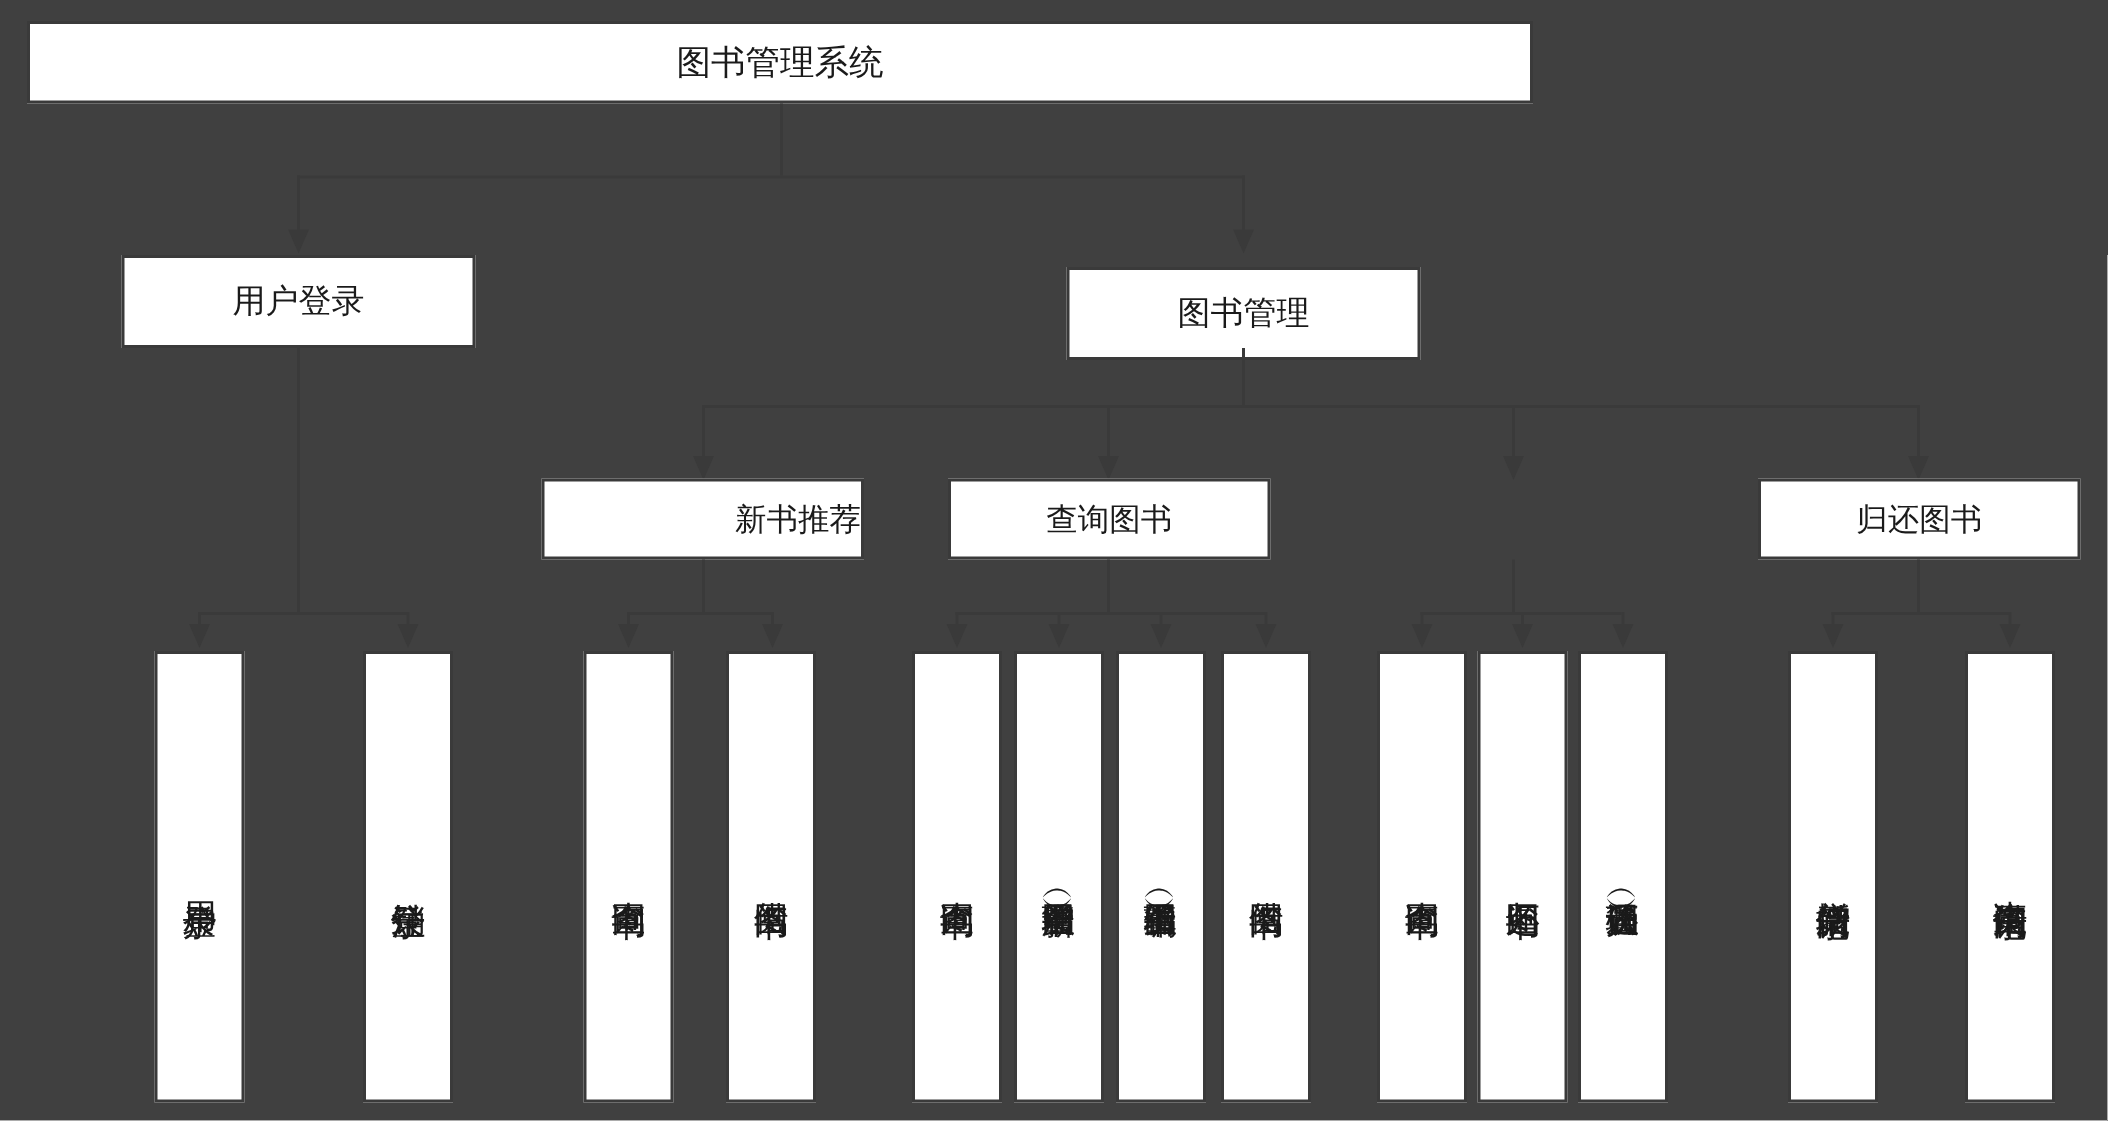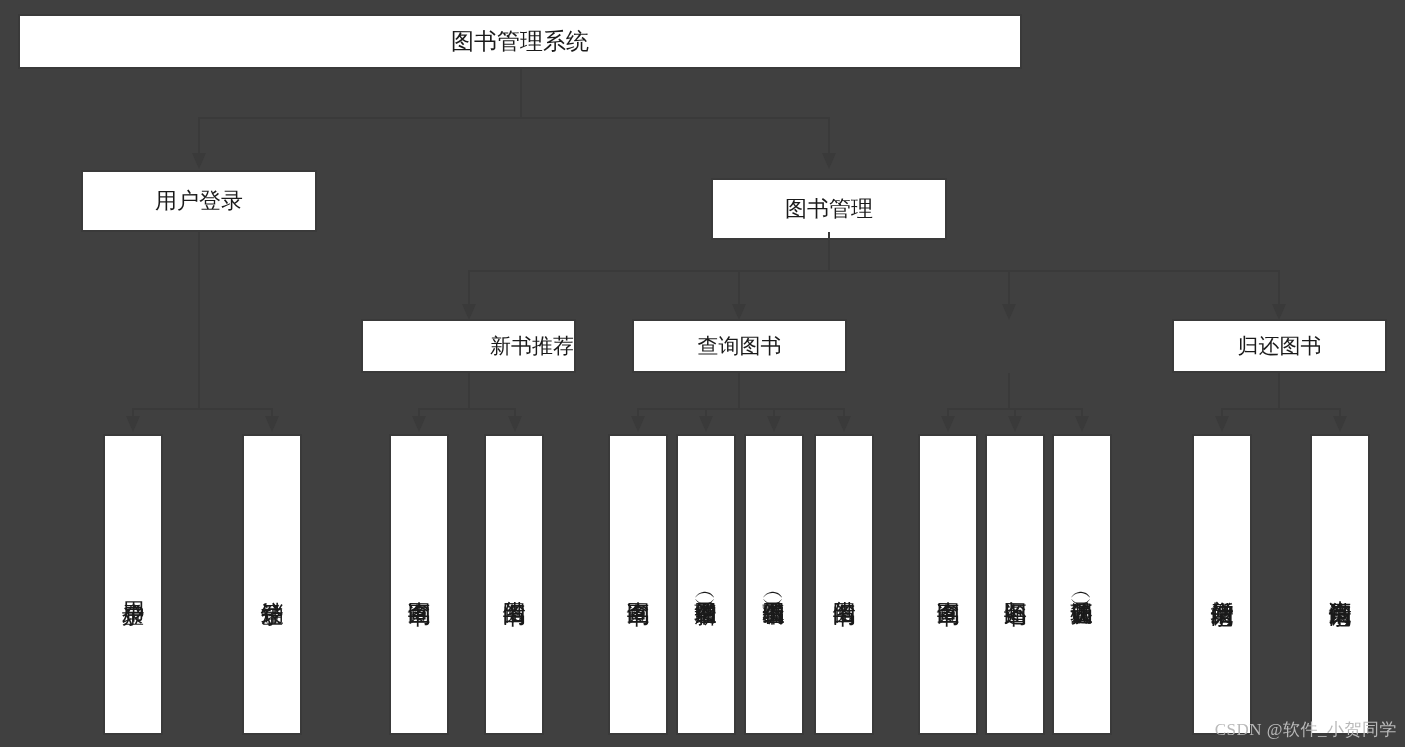--- a/index.html
+++ b/index.html
@@ -210,14 +210,13 @@
     <span class="label">确认归还（管理员）</span>
   </div>
 
   <div class="node leaf" style="left:1192px; width:60px;">
     <span class="label">新增借阅记录</span>
   </div>
   <div class="node leaf" style="left:1310px; width:60px;">
     <span class="label">查询借阅记录</span>
   </div>
 
-  <div id="watermark">CSDN @软件_小贺同学</div>
 </div>
 
 </body></html>

